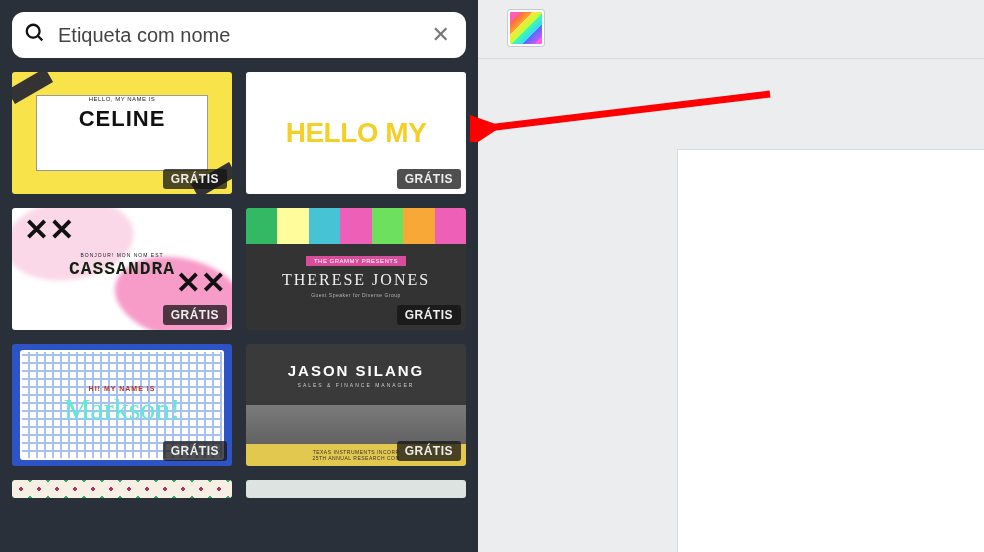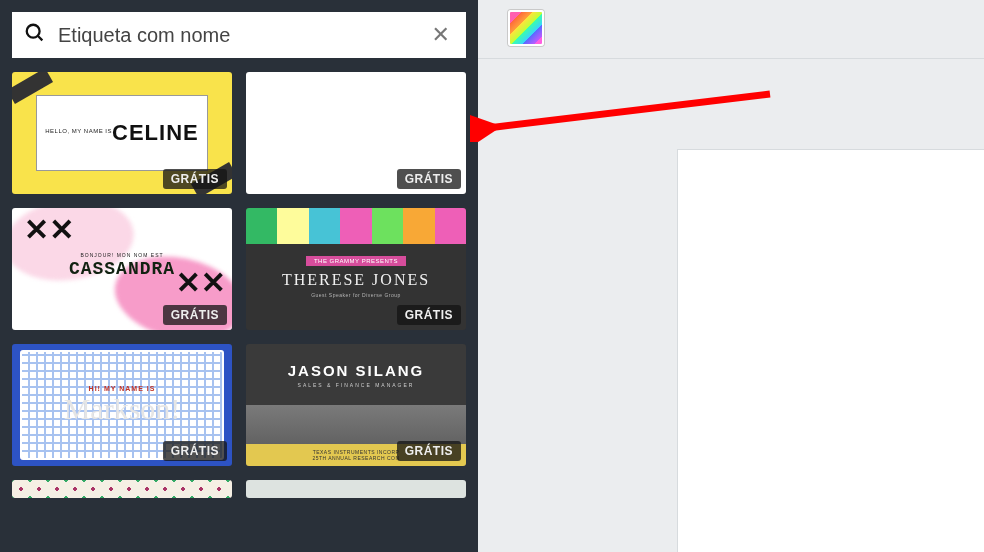--- a/index.html
+++ b/index.html
@@ -17,21 +17,21 @@
       width: 478px;
       height: 552px;
       background: #293039;
       padding: 12px;
       overflow: hidden;
     }
     .search-bar {
       display: flex;
       align-items: center;
       background: #fff;
-      border-radius: 0;
+      border-radius: 12px;
       height: 46px;
       padding: 0 12px;
       margin-bottom: 14px;
     }
     .search-icon svg { width: 22px; height: 22px; stroke: #111; stroke-width: 2.5; fill: none; }
     .search-input {
       flex: 1;
       border: none;
       outline: none;
       font-size: 20px;
@@ -65,21 +65,21 @@
       padding: 3px 8px;
       border-radius: 3px;
       letter-spacing: 0.5px;
     }
     
     .t1 { background: #f9e34b; }
     .t1 .inner {
       width: 78%; height: 62%;
       background: #fff;
       border: 1px solid #999;
-      display: flex; align-items: center; justify-content: center;
+      display: flex; flex-direction: column; align-items: center; justify-content: flex-start;
       position: relative;
     }
     .t1 .small { font-size: 6px; letter-spacing: 0.5px; color: #222; margin-bottom: 4px; }
     .t1 .big { font-size: 22px; font-weight: 800; letter-spacing: 1px; color: #111; }
     .t1 .tape { position: absolute; width: 44px; height: 16px; background: #333; transform: rotate(-30deg); }
     .t1 .tape.tl { top: 6px; left: -4px; }
     .t1 .tape.br { bottom: 6px; right: -4px; transform: rotate(-30deg); }
     
     .t2 { background: #fff; flex-direction: column; }
     .t2 .yellow { color: #f4cf27; font-size: 28px; line-height: 0.92; font-weight: 900; text-align: center; font-family: Impact, sans-serif; letter-spacing: -0.5px; }
@@ -109,21 +109,21 @@
     
     .t5 { background: #2d53c4; position: relative; }
     .t5 .hatch {
       position: absolute; inset: 6px 8px; border: 2px solid #fff; border-radius: 3px;
       background:
         repeating-linear-gradient(0deg, transparent 0 6px, #a7c2f0 6px 8px),
         repeating-linear-gradient(90deg, #fff 0 6px, #a7c2f0 6px 8px);
     }
     .t5 .overlay { position: relative; z-index: 2; text-align: center; }
     .t5 .tiny { font-size: 7px; color: #c13427; font-weight: 600; letter-spacing: 1px; }
-    .t5 .markson { font-family: "Brush Script MT", cursive; font-size: 30px; color: #e5e5e5; }
+    .t5 .markson { font-family: "Brush Script MT", cursive; font-size: 30px; color: #5eead4; }
     
     .t6 { flex-direction: column; }
     .t6 .top { position: absolute; top: 0; left: 0; right: 0; height: 50%; background: #3a3a3a; display: flex; flex-direction: column; align-items: center; justify-content: center; }
     .t6 .name { color: #fff; font-size: 15px; font-weight: 800; letter-spacing: 2px; font-family: Arial, sans-serif; }
     .t6 .role { color: #ccc; font-size: 5px; letter-spacing: 2px; margin-top: 3px; }
     .t6 .bottom { position: absolute; bottom: 0; left: 0; right: 0; height: 50%; background: linear-gradient(#7a7a7a, #555); }
     .t6 .bbar { position: absolute; bottom: 0; left: 0; right: 0; height: 22px; background: #e3c850; display: flex; flex-direction: column; align-items: center; justify-content: center; }
     .t6 .bbar span { font-size: 5px; color: #333; letter-spacing: 0.5px; }
     
     .t7 { background: #f5efe4; }
@@ -216,21 +216,21 @@
       <div class="inner">
         <span class="small">HELLO, MY NAME IS</span>
         <span class="big">CELINE</span>
       </div>
       <div class="tape br"></div>
       <span class="badge">GRÁTIS</span>
     </div>
 
     <div class="template t2">
       <div class="yellow">
-        <br>
+        <span>HELLO MY</span><br>
       </div>
       <span class="badge">GRÁTIS</span>
     </div>
 
     <div class="template t3">
       <div class="paint p1"></div>
       <div class="paint p2"></div>
       <span class="xx a">✕✕</span>
       <span class="xx b">✕✕</span>
       <span class="small">BONJOUR! MON NOM EST</span>

